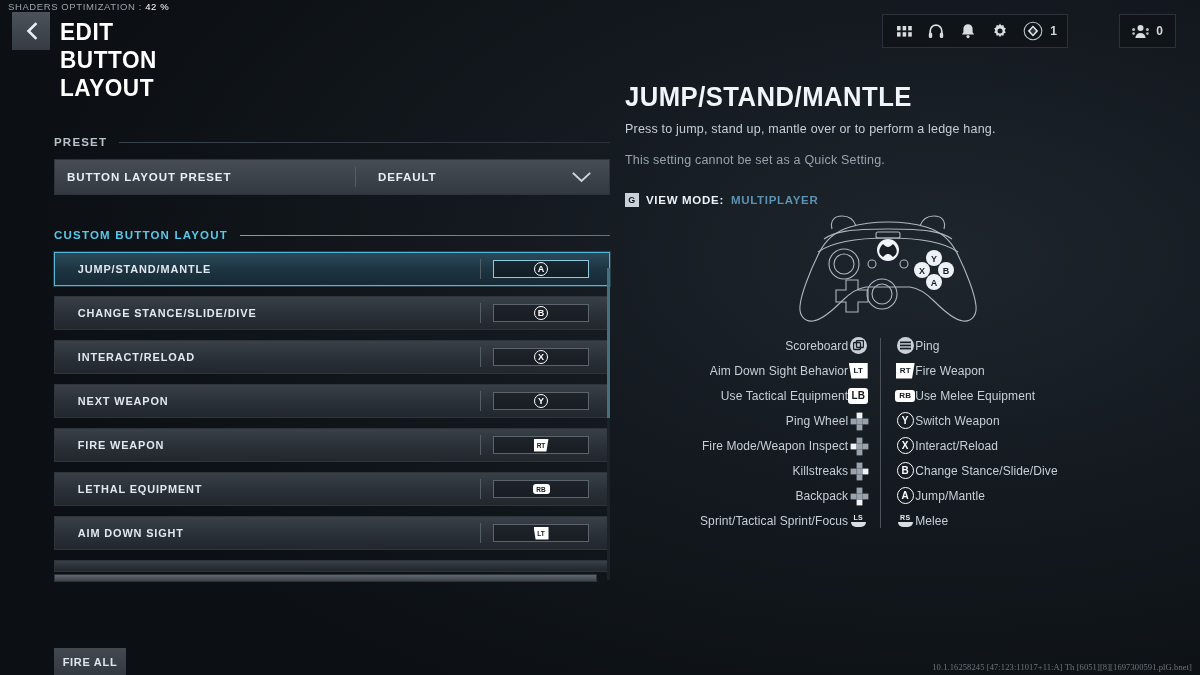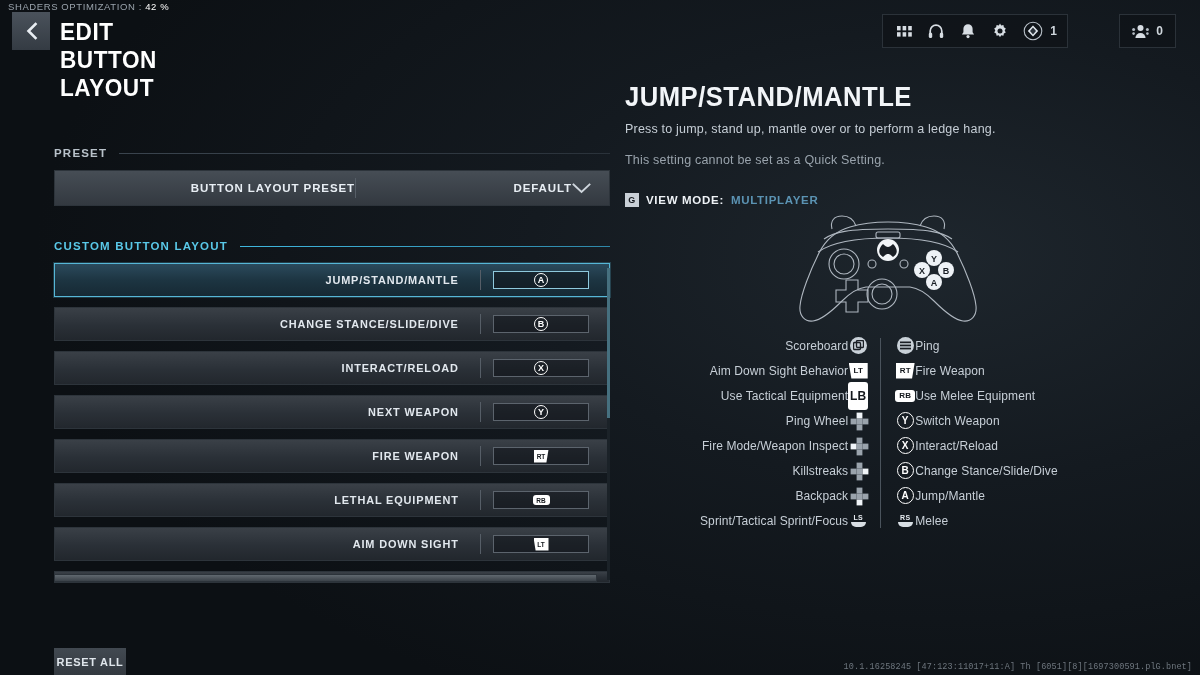--- a/index.html
+++ b/index.html
@@ -48,21 +48,21 @@
   #icon-group { right: 132px; padding: 0 6px; gap: 2px; }
   #party-group { right: 24px; padding: 0 12px; gap: 7px; }
   .tb-icon {
     width: 30px; height: 30px; display: flex;
     align-items: center; justify-content: center; cursor: pointer;
     color: #d7dde3;
   }
   .badge-count { font-size: 12px; color: #cfd6dc; font-weight: bold; }
   .diamond-wrap { display: flex; align-items: center; gap: 7px; padding: 0 4px 0 6px; }
   
-  .left-panel { position: absolute; left: 54px; top: 147px; width: 556px; text-align: right; }
+  .left-panel { position: absolute; left: 54px; top: 136px; width: 556px; }
   .sec-head {
     display: flex; align-items: center; gap: 12px;
     font-size: 11.5px; letter-spacing: 1.2px; font-weight: bold;
     color: #b9c2ca; margin-bottom: 11px;
   }
   .sec-head .rule { flex: 1; height: 1px; background: linear-gradient(90deg,#3a444e,#2a323a); }
   .sec-head.accent { color: #59c8e8; }
   .sec-head.accent .rule { background: linear-gradient(90deg,#3fb6dd,#2e87a8); height:1px; }
   .row {
     position: relative; height: 34px; margin-bottom: 10px;
@@ -169,21 +169,21 @@
   .reset-btn {
     position: absolute; left: 54px; top: 648px; width: 72px; height: 27px;
     background: linear-gradient(180deg,#424951 0%, #333940 100%);
     display: flex; align-items: center; justify-content: center;
     font-size: 11px; font-weight: bold; letter-spacing: .7px; color: #dfe5eb;
     cursor: pointer;
   }
   .build-string {
     position: absolute; right: 8px; bottom: 3px;
     font-size: 8.5px; color: #6e767e; letter-spacing: .1px;
-    font-family: Liberation Mono, monospace; white-space: nowrap;
+    font-family: Liberation Serif, serif; white-space: nowrap;
   }
 </style>
 </head>
 <body>
 
 <div id="app">
 
   <div class="shader-line">
     <span>SHADERS OPTIMIZATION :</span>
     <span class="pct">42 %</span>
@@ -392,21 +392,21 @@
         </div>
         <div class="leg-item">
           <span>Aim Down Sight Behavior</span>
           <span class="leg-ic">
             <span class="g-trigger left" style="width:19px;height:16px;font-size:8px">LT</span>
           </span>
         </div>
         <div class="leg-item">
           <span>Use Tactical Equipment</span>
           <span class="leg-ic">
-            <span class="g-bumper" style="width:21px;height:28px;font-size:12px">LB</span>
+            <span class="g-bumper" style="width:21px;height:16px;font-size:10px">LB</span>
           </span>
         </div>
         <div class="leg-item">
           <span>Ping Wheel</span>
           <span class="leg-ic">
             <span class="dpad">
               <svg width="19" height="19" viewBox="0 0 19 19">
                 <rect x="6.6" y="0.6" width="5.8" height="6" fill="#f0f4f8"></rect>
                 <rect x="6.6" y="12.4" width="5.8" height="6" fill="#9aa3ac"></rect>
                 <rect x="0.6" y="6.6" width="6" height="5.8" fill="#9aa3ac"></rect>
@@ -525,15 +525,15 @@
             <span class="stick-ic">
               <span class="lbl">RS</span>
               <span class="base"></span>
             </span>
           </span>
           <span>Melee</span>
         </div>
       </div>
   </div>
 
-  <div class="reset-btn">RESET ALL</div>
+  <div class="reset-btn">FIRE ALL</div>
   <div class="build-string">10.1.16258245 [47:123:11017+11:A] Th [6051][8][1697300591.plG.bnet]</div>
 </div>
 
 </body></html>

